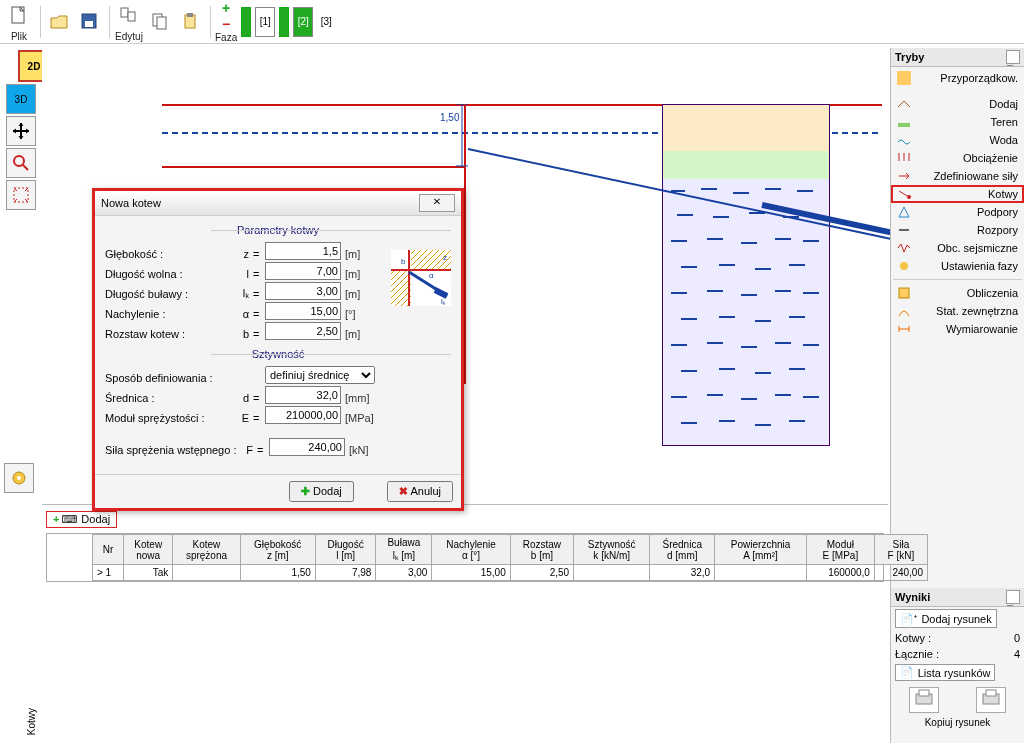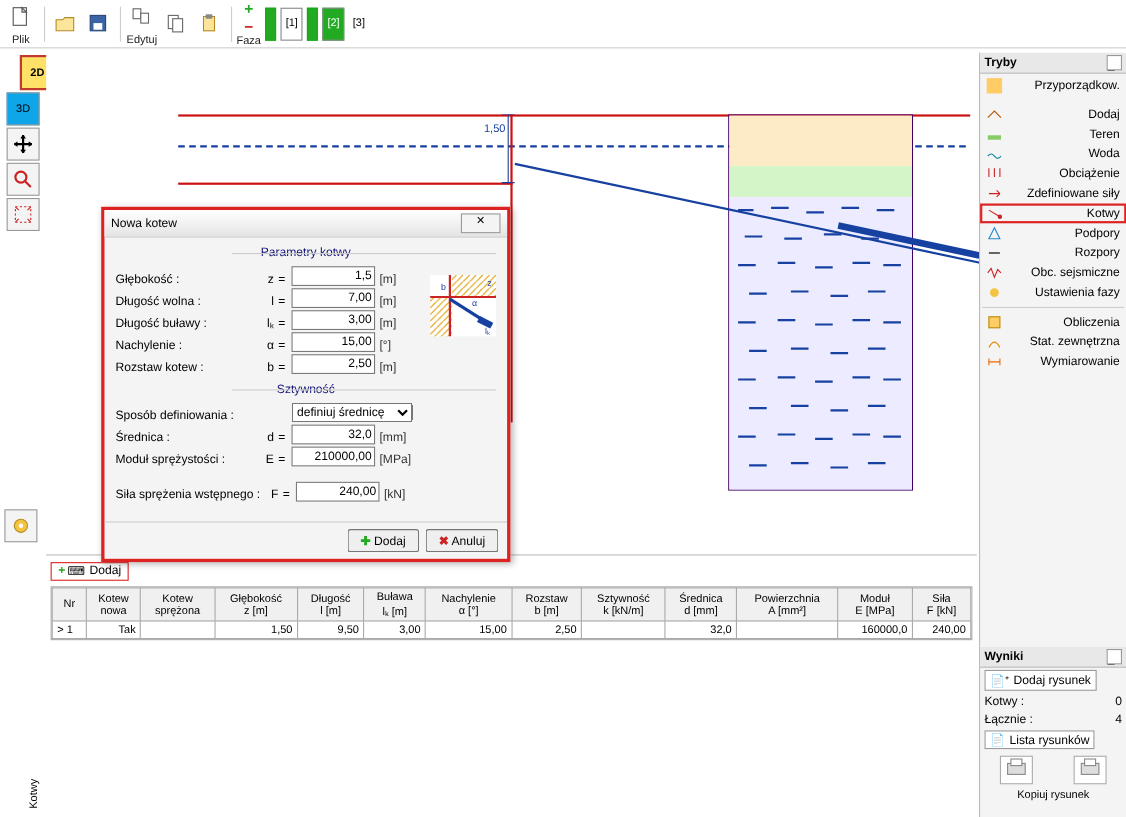--- a/index.html
+++ b/index.html
@@ -21,38 +21,38 @@
 .panel-body{padding:2px 0;}
 .mode-item{padding:2px 6px;display:flex;align-items:center;cursor:pointer;justify-content:space-between;}
 .mode-item.selected{outline:2px solid #d22;outline-offset:-2px;}
 .mode-icon{width:14px;height:14px;margin-right:4px;display:inline-block;}
 .hr{height:1px;background:#ccc;margin:4px 2px;}
 .mini{width:12px;height:12px;border:1px solid #999;background:#fff;display:inline-block;}
 .bottom{position:absolute;left:42px;bottom:0;right:136px;height:238px;border-top:1px solid #bbb;background:#fff;}
 .btm-tools{height:24px;display:flex;align-items:center;padding:2px;}
 .btm-tools .btn{border:1px solid #d22;padding:1px 6px;margin:0 2px;cursor:pointer;display:flex;align-items:center;}
 .table-wrap{position:relative;border:1px solid #aaa;margin:0 4px;}
-table{border-collapse:collapse;width:100%;font-size:10px;}
+table{border-collapse:collapse;width:100%;font-size:10px;margin-left:45px;}
 th,td{border:1px solid #aaa;padding:2px 4px;text-align:center;}
 th{background:#f0f0f0;font-weight:normal;}
 .vlabel{position:absolute;left:26px;bottom:8px;writing-mode:vertical-rl;transform:rotate(180deg);font-size:10px;}
 .dialog{position:absolute;left:92px;top:188px;width:366px;background:#f4f4f4;border:3px solid #d22;box-shadow:2px 2px 6px rgba(0,0,0,.3);z-index:10;}
 .dlg-titlebar{height:24px;background:linear-gradient(#fff,#e4e4e4);display:flex;align-items:center;justify-content:space-between;padding:0 6px;border-bottom:1px solid #ccc;}
 .dlg-close{width:34px;height:16px;border:1px solid #999;background:#f4f4f4;text-align:center;line-height:14px;font-size:10px;cursor:pointer;}
 .dlg-body{padding:8px 10px;}
 .group-title{color:#15157a;font-size:11px;position:relative;margin:0 0 6px;text-align:center;}
 .group-title:after{content:"";position:absolute;top:50%;left:calc(100% - 240px);right:0;height:1px;background:#ccc;}
 .row{display:flex;align-items:flex-end;margin:2px 0;font-size:11px;}
 .row .lab{width:120px;}
 .row .sym{width:24px;text-align:right;margin-right:4px;}
 .row .eq{width:12px;}
 .row input[type=text]{width:70px;height:16px;text-align:right;padding:0 2px;border:1px solid #7a7a7a;font-size:11px;}
 .row .unit{margin-left:4px;color:#333;}
 .sketch{position:absolute;right:10px;top:34px;width:60px;height:56px;}
-.dlg-buttons{display:flex;justify-content:flex-end;padding:6px 8px;border-top:1px solid #ccc;margin-top:8px;}
+.dlg-buttons{display:flex;justify-content:flex-end;padding:6px 8px;border-top:1px solid #ccc;margin-top:8px;gap:27px;}
 .dlg-buttons button{margin-left:6px;padding:2px 10px;font-size:11px;cursor:pointer;}
 .results{position:absolute;right:0;bottom:0;width:133px;border-left:1px solid #bbb;background:#f4f4f4;height:155px;}
 .res-item{padding:2px 4px;display:flex;justify-content:space-between;}
 .res-btn{border:1px solid #999;background:#fff;padding:1px 4px;margin:2px 4px;cursor:pointer;display:inline-flex;align-items:center;text-align:left;}
 .res-foot{display:flex;justify-content:space-around;padding:4px 0;}
 .printer{width:28px;height:24px;border:1px solid #aaa;background:#fff;cursor:pointer;}
 .gear{position:absolute;left:4px;bottom:250px;width:28px;height:28px;border:1px solid #999;background:#f4f4f4;}
 .selectbox{height:18px;font-size:11px;width:110px;}
 
 
@@ -388,21 +388,21 @@
               <th>Moduł<br>E [MPa]</th>
               <th>Siła<br>F [kN]</th>
             </tr>
           </thead>
       <tbody>
             <tr id="tdr">
               <td style="text-align: left;">&gt; 1</td>
               <td style="text-align: right;">Tak</td>
               <td style="text-align: right;"></td>
               <td style="text-align: right;">1,50</td>
-              <td style="text-align: right;">9,50</td>
+              <td style="text-align: right;">7,98</td>
               <td style="text-align: right;">3,00</td>
               <td style="text-align: right;">15,00</td>
               <td style="text-align: right;">2,50</td>
               <td style="text-align: right;"></td>
               <td style="text-align: right;">32,0</td>
               <td style="text-align: right;"></td>
               <td style="text-align: right;">160000,0</td>
               <td style="text-align: right;">240,00</td>
             </tr>
           </tbody>

